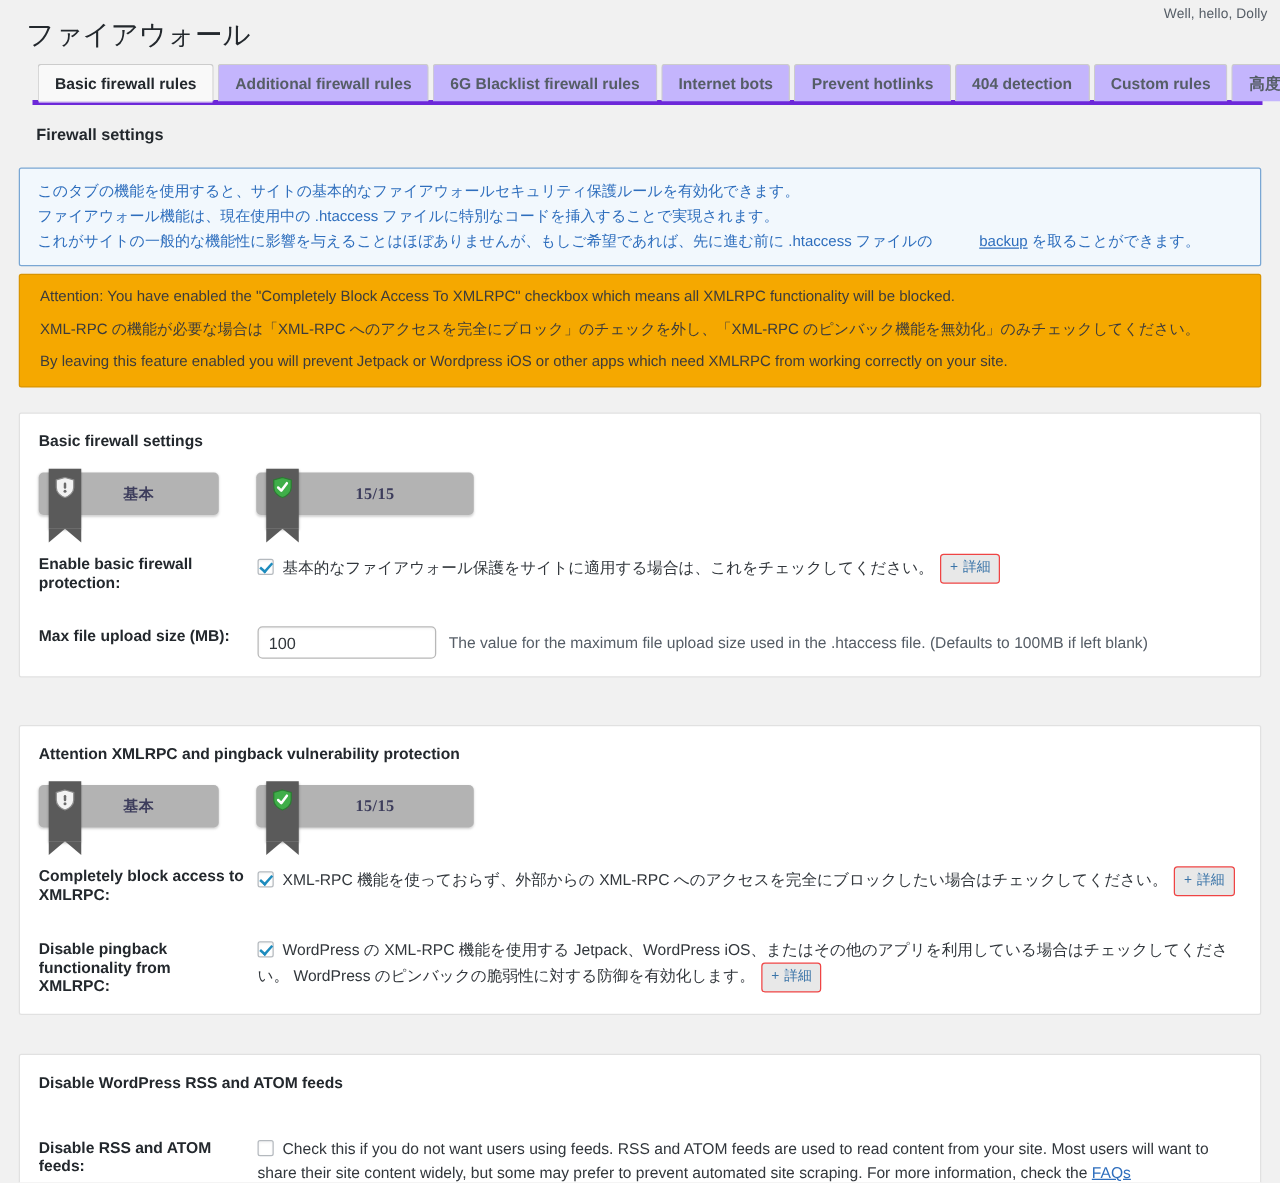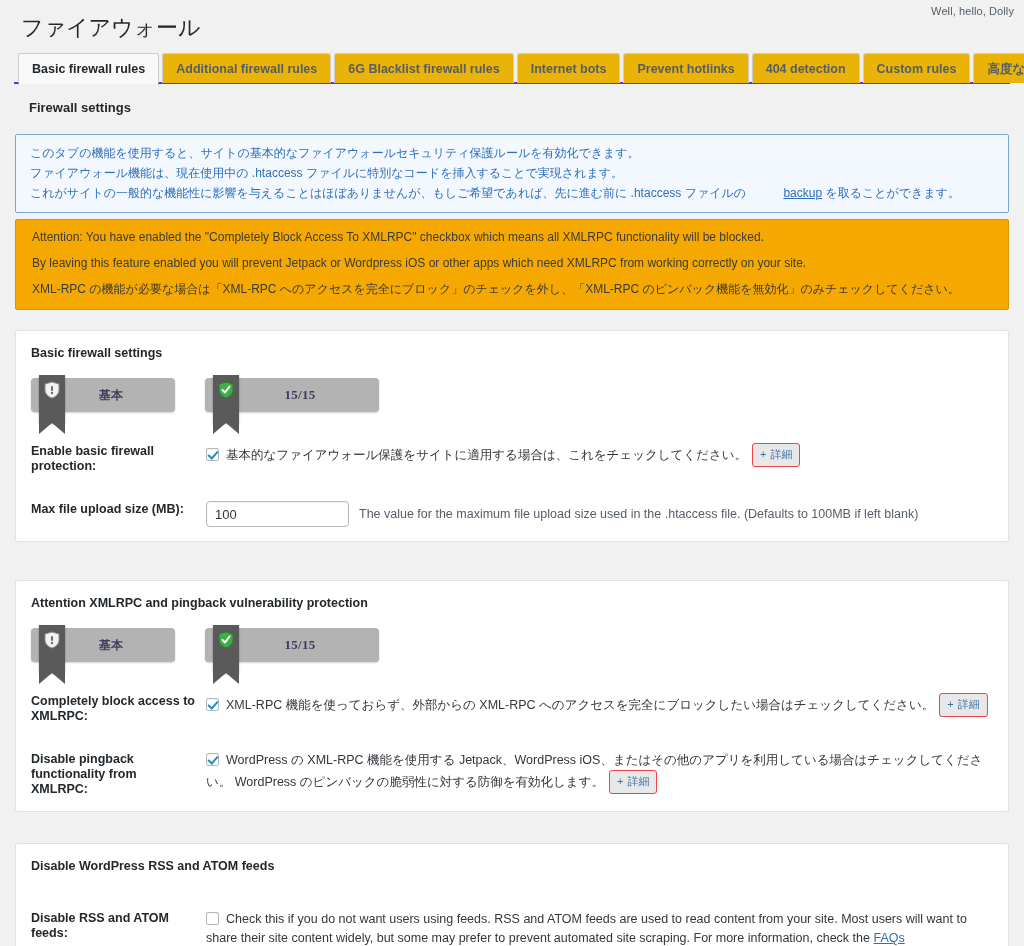--- a/index.html
+++ b/index.html
@@ -36,39 +36,39 @@
     font-size: 22px;
     font-weight: 400;
     line-height: 1.3;
     color: #23282d;
     margin: 0;
   }
 
   
   .tab-wrap {
     position: absolute;
-    left: 14px;
+    left: 26px;
     top: 54px;
     right: 14px;
     height: 30px;
-    border-bottom: 2px solid #6d28d9;
+    border-bottom: 4px solid #6d28d9;
     box-sizing: border-box;
   }
   .tab-list {
     position: absolute;
     left: 4px;
     bottom: -1px;
     display: flex;
     align-items: flex-end;
   }
   .tab {
     display: inline-block;
     border: 1px solid #ccc;
     border-bottom: none;
-    background: #eab308;
+    background: #c4b5fd;
     color: #555d66;
     font-size: 12.5px;
     font-weight: bold;
     line-height: 1;
     padding: 9px 13px 9px;
     margin-right: 3px;
     border-radius: 3px 3px 0 0;
     cursor: pointer;
     white-space: nowrap;
     box-sizing: border-box;
@@ -339,22 +339,22 @@
   <div class="sub-heading">Firewall settings</div>
 
   <div class="notice-info">
     <p>このタブの機能を使用すると、サイトの基本的なファイアウォールセキュリティ保護ルールを有効化できます。</p>
     <p>ファイアウォール機能は、現在使用中の .htaccess ファイルに特別なコードを挿入することで実現されます。</p>
     <p><span>これがサイトの一般的な機能性に影響を与えることはほぼありませんが、もしご希望であれば、先に進む前に .htaccess ファイルの </span><a href="#">backup</a><span> を取ることができます。</span></p>
   </div>
 
   <div class="notice-warn">
     <p>Attention: You have enabled the "Completely Block Access To XMLRPC" checkbox which means all XMLRPC functionality will be blocked.</p>
+    <p>XML-RPC の機能が必要な場合は「XML-RPC へのアクセスを完全にブロック」のチェックを外し、「XML-RPC のピンバック機能を無効化」のみチェックしてください。</p>
     <p>By leaving this feature enabled you will prevent Jetpack or Wordpress iOS or other apps which need XMLRPC from working correctly on your site.</p>
-    <p>XML-RPC の機能が必要な場合は「XML-RPC へのアクセスを完全にブロック」のチェックを外し、「XML-RPC のピンバック機能を無効化」のみチェックしてください。</p>
   </div>
 
   <div class="panel" style="top:330px;">
     <div class="panel-title">Basic firewall settings</div>
 
     <div class="badge-row">
       <div class="badge">
         <span class="ribbon">
           <span class="shield">
             <svg width="16" height="18" viewBox="0 0 16 18">

